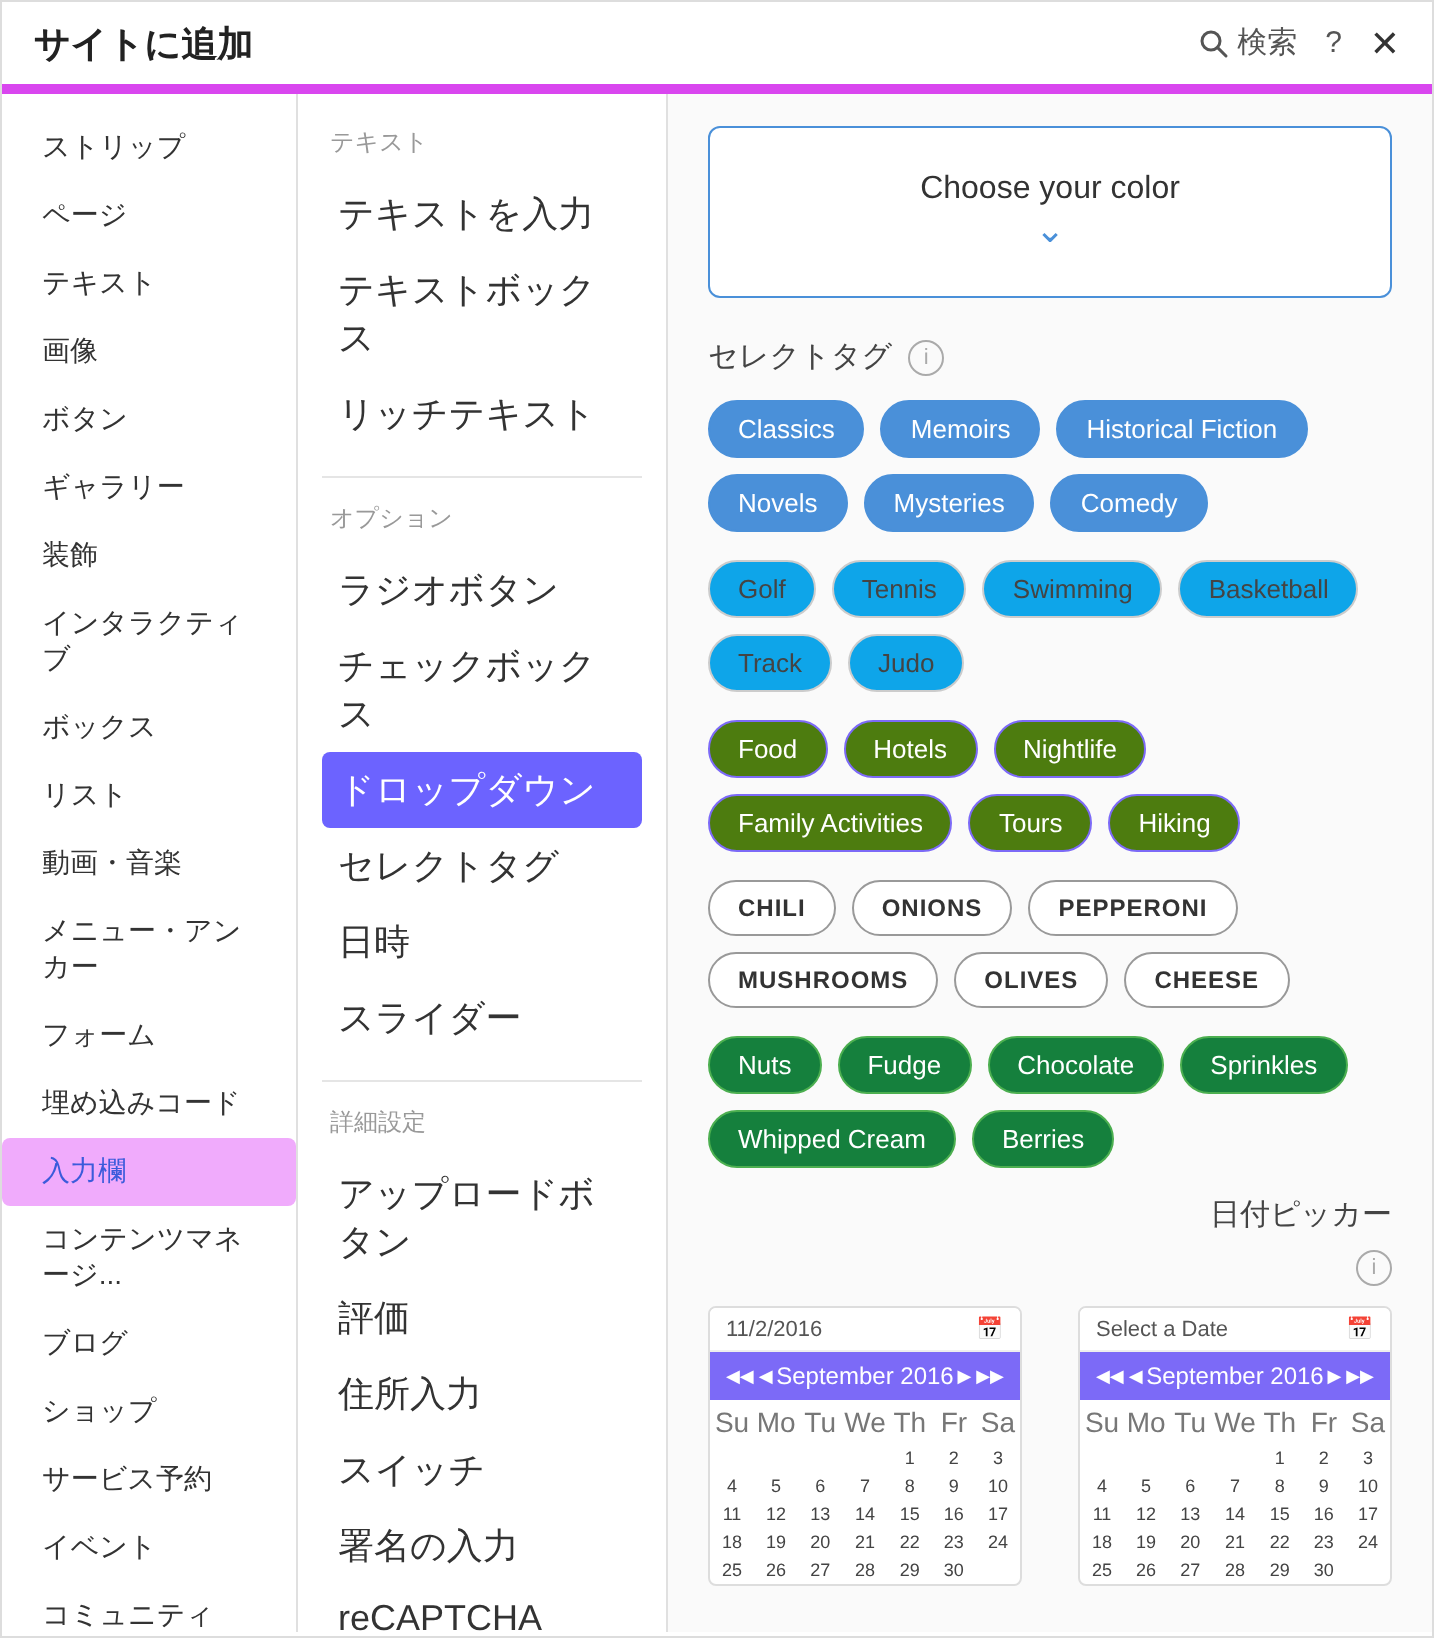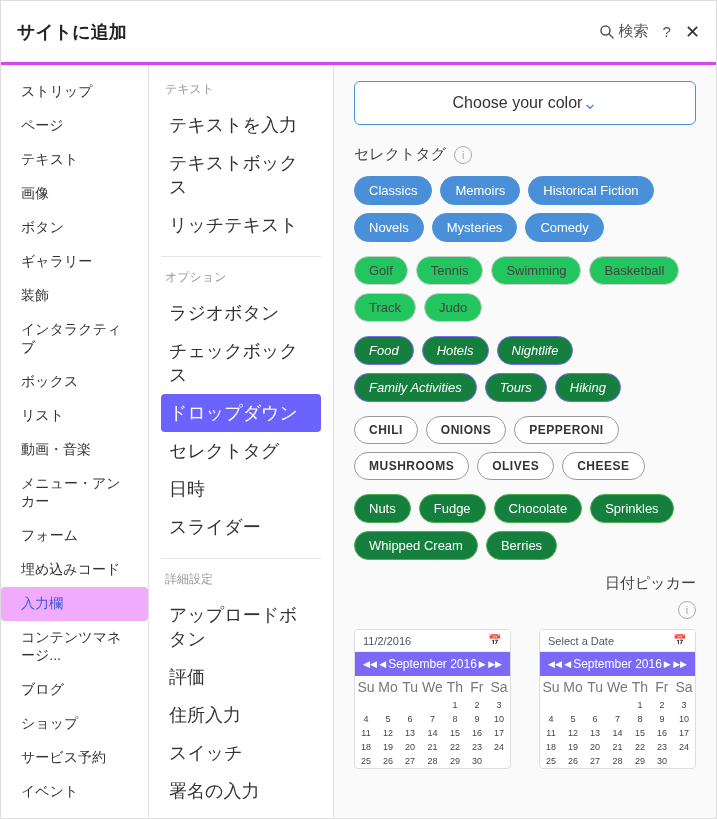--- a/index.html
+++ b/index.html
@@ -3,22 +3,22 @@
   <meta charset="utf-8">
   <style>
     * { box-sizing: border-box; margin: 0; padding: 0; font-family: 'Helvetica Neue', Arial, sans-serif; }
     body { width: 717px; height: 819px; overflow: hidden; background: #fff; border: 1px solid #ddd; }
 
     
     .header {
       display: flex;
       align-items: center;
       padding: 0 16px;
-      height: 64px;
-      border-bottom: 3px solid #d946ef;
+      height: 46px;
+      border-bottom: 5px solid #d946ef;
       background: #fff;
     }
     .header-title {
       font-size: 18px;
       font-weight: 600;
       color: #222;
       flex: 1;
     }
     .header-icons {
       display: flex;
@@ -100,23 +100,24 @@
     }
 
     
     .color-dropdown {
       display: flex;
       align-items: center;
       justify-content: center;
       background: #fff;
       border: 1.5px solid #4a90d9;
       border-radius: 6px;
-      padding: 10px 16px;
+      padding: 22px 16px;
       margin-bottom: 20px;
       cursor: pointer;
+      flex-direction: column;
     }
     .color-dropdown-label {
       font-size: 16px;
       color: #333;
     }
     .color-dropdown-arrow {
       color: #4a90d9;
       font-size: 18px;
     }
 
@@ -162,31 +163,30 @@
 
     
     .tag-blue {
       background: #4a90d9;
       color: #fff;
       border-color: #4a90d9;
     }
 
     
     .tag-outline {
-      background: #22c55e;
+      background: #0ea5e9;
       color: #444;
       border-color: #ccc;
     }
 
     
     .tag-purple {
-      background: #15803d;
+      background: #4d7c0f;
       color: #fff;
       border-color: #7c6af7;
-      font-style: italic;
     }
 
     
     .tag-dark-outline {
       background: #fff;
       color: #333;
       border-color: #999;
       font-weight: 600;
       text-transform: uppercase;
       font-size: 12px;

